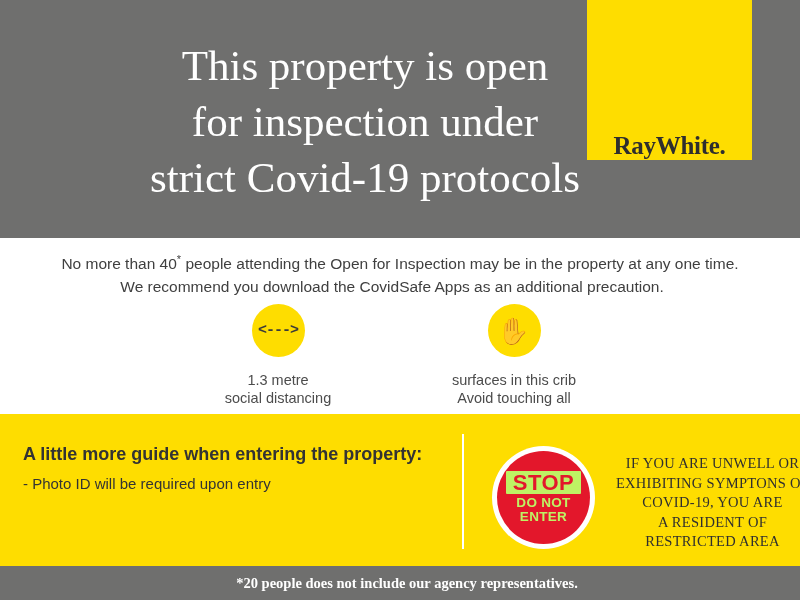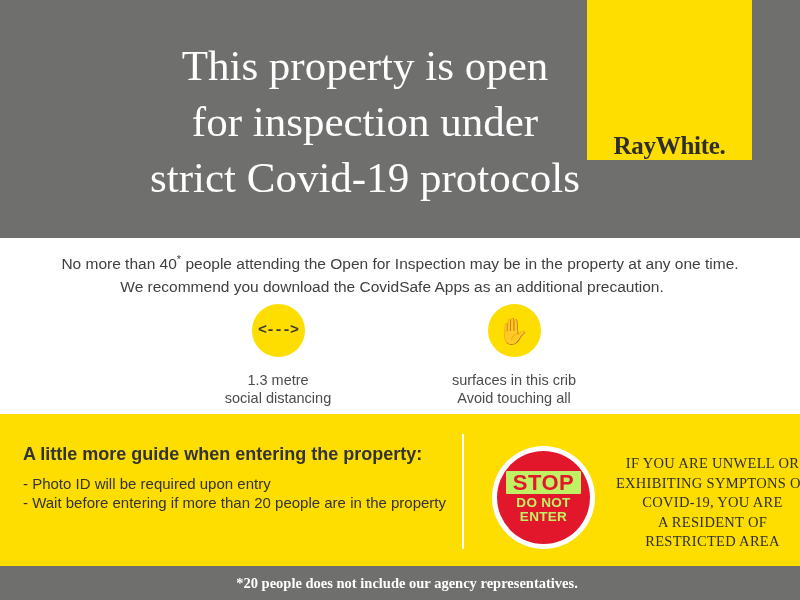--- a/index.html
+++ b/index.html
@@ -323,21 +323,20 @@
       </div>
     </div>
   </div>
 
   <div class="yellow-band">
     <div class="yellow-inner">
 
       <div class="guide-block">
         <div class="guide-title">A little more guide when entering the property:</div>
         <div class="guide-item">- Photo ID will be required upon entry</div>
-        <div class="guide-item">- Wait before entering if more than 20 people are in the property</div>
       </div>
 
       <div class="divider"></div>
 
       <div class="stop-sign">
         <div class="stop-outer"></div>
         <div class="stop-inner">
           <div class="stop-word">STOP</div>
           <div class="stop-sub">
             <div>DO NOT</div>

